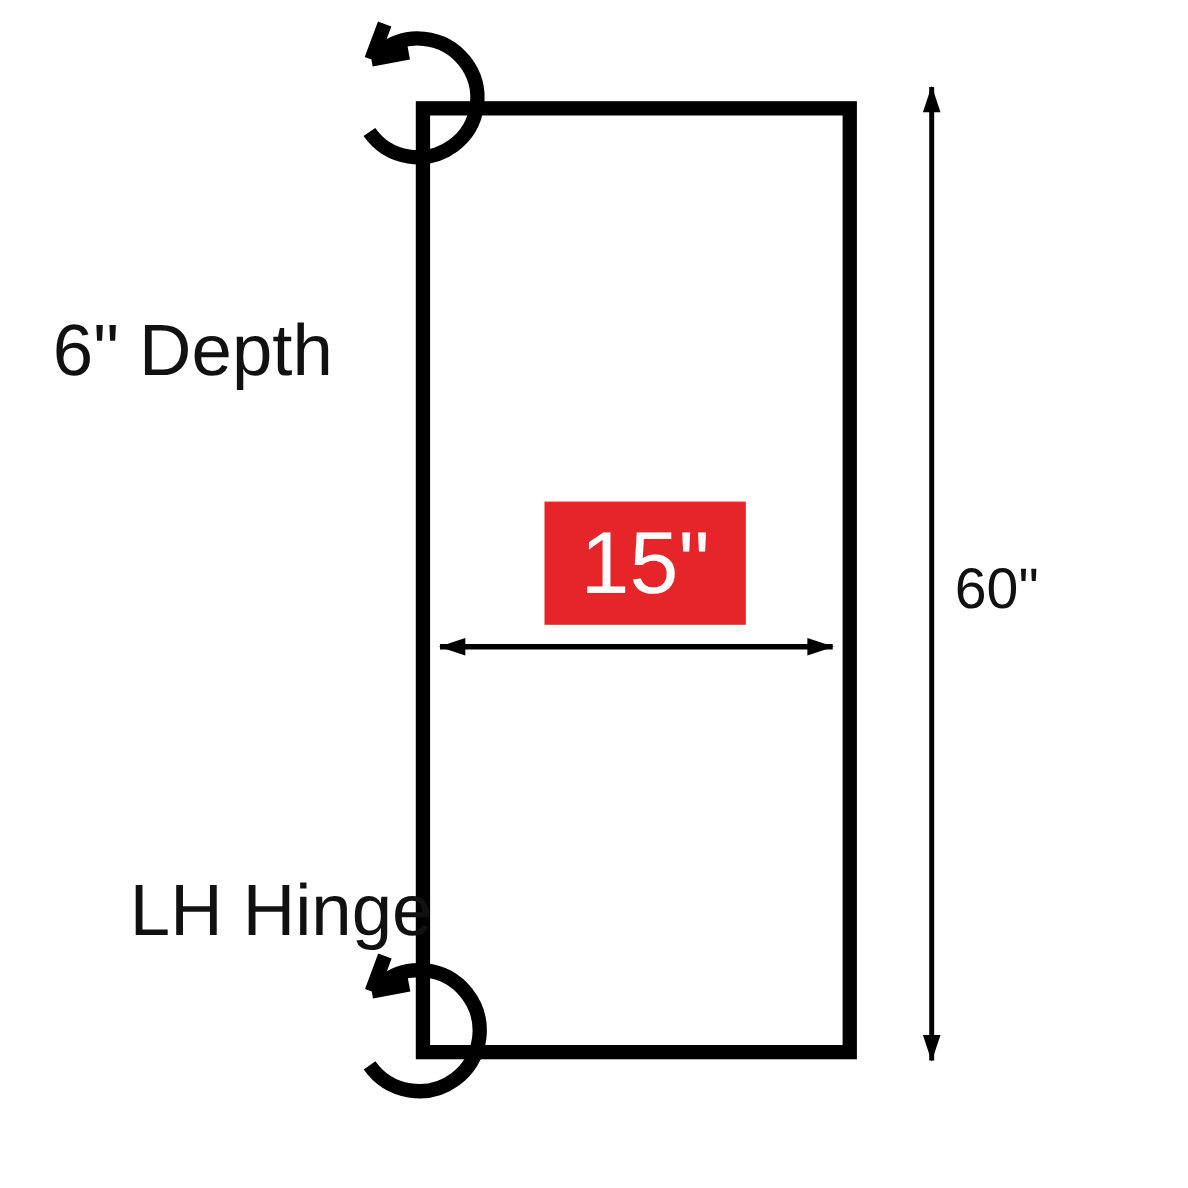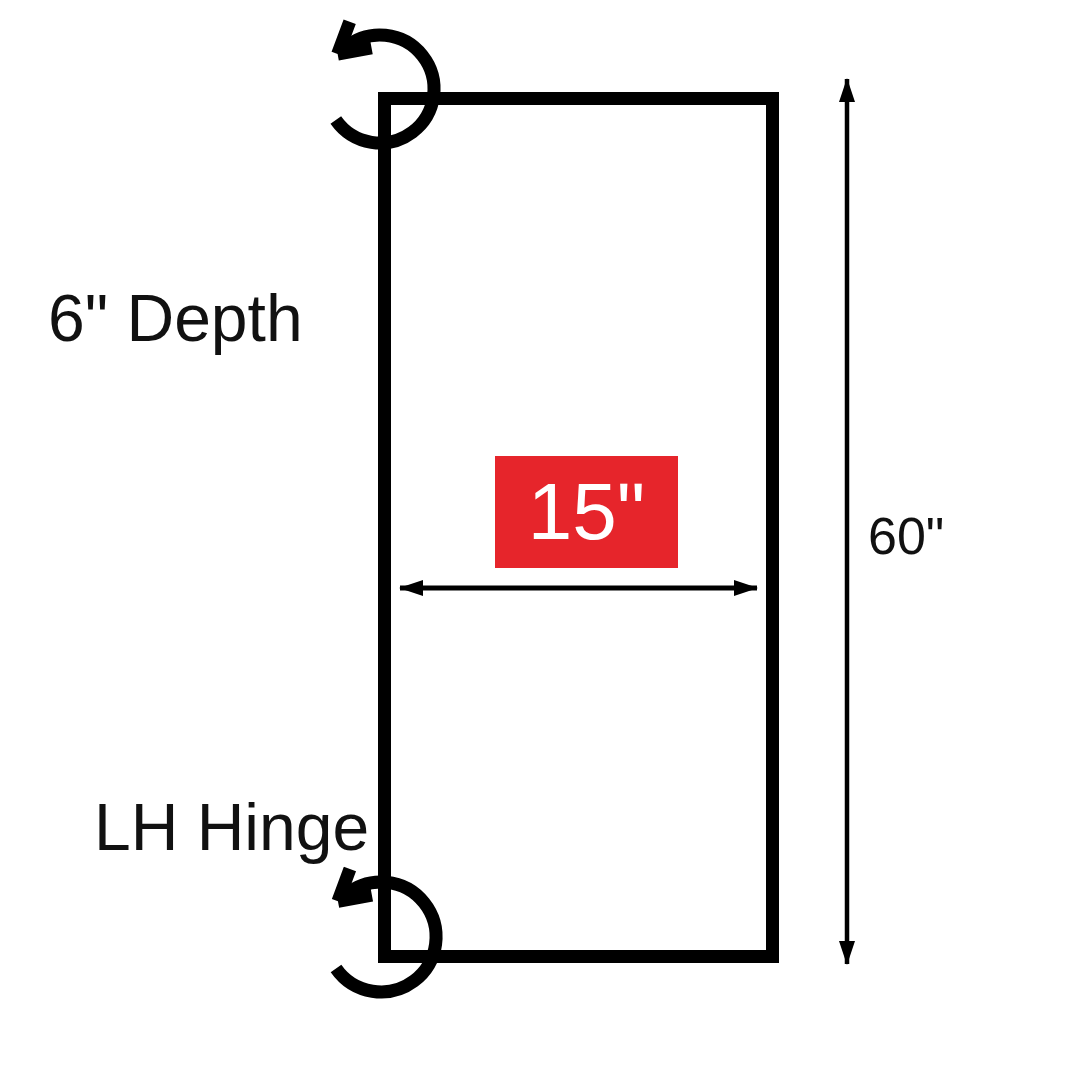--- a/index.html
+++ b/index.html
@@ -28,21 +28,21 @@
     line-height: 1;
     white-space: nowrap;
     color: #111111;
   }
   .label-depth {
     left: 48px;
     top: 285px;
     font-size: 66px;
   }
   .label-hinge {
-    left: 94px;
+    left: 118px;
     top: 794px;
     font-size: 66px;
   }
   .label-height {
     left: 868px;
     top: 510px;
     font-size: 52px;
   }
   .width-badge {
     position: absolute;

